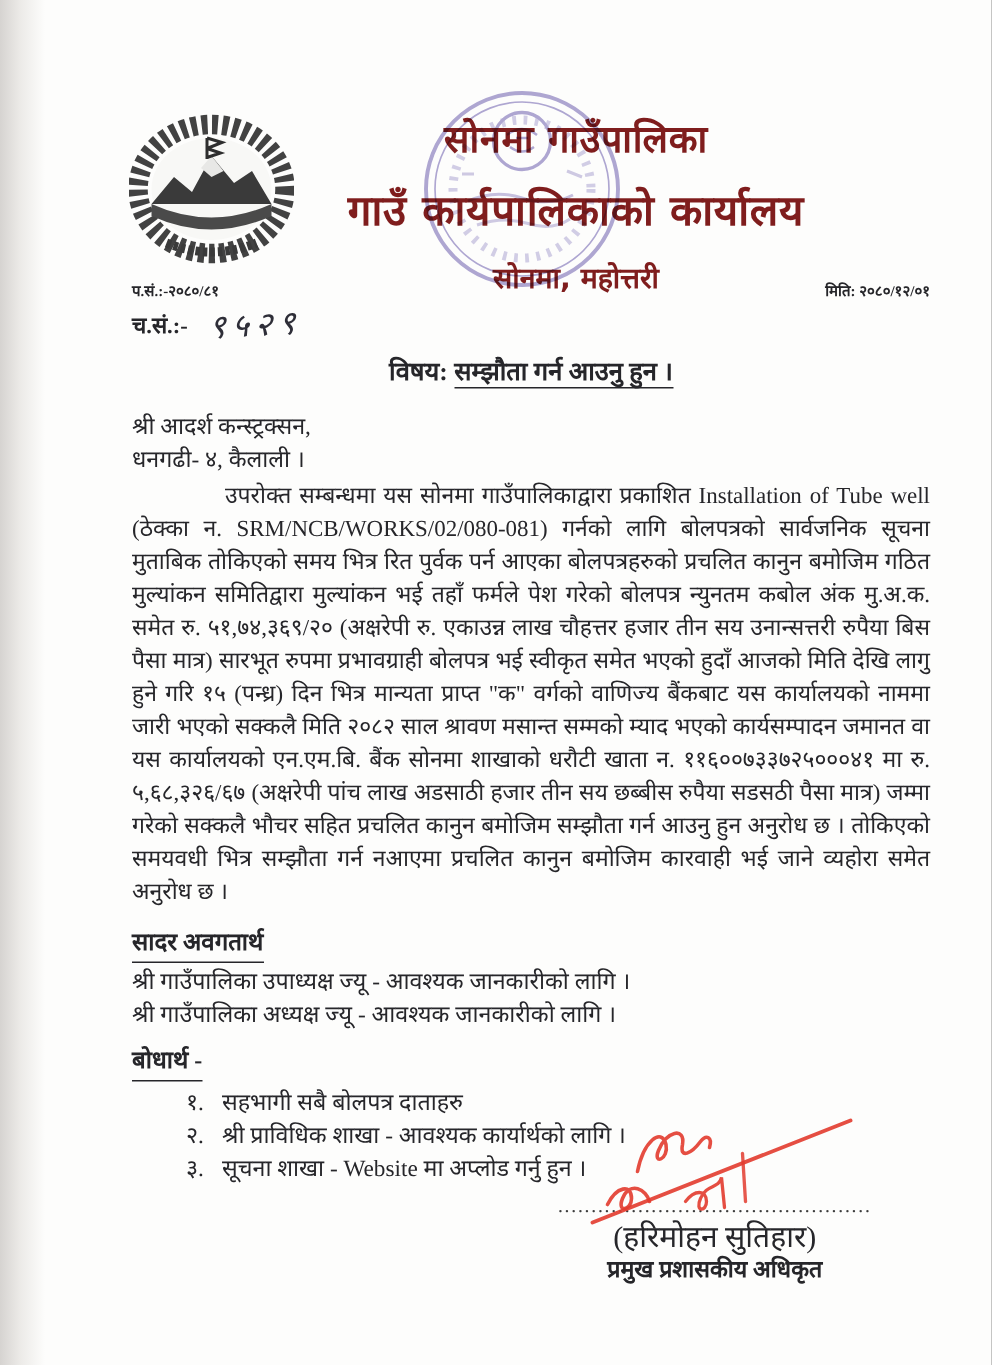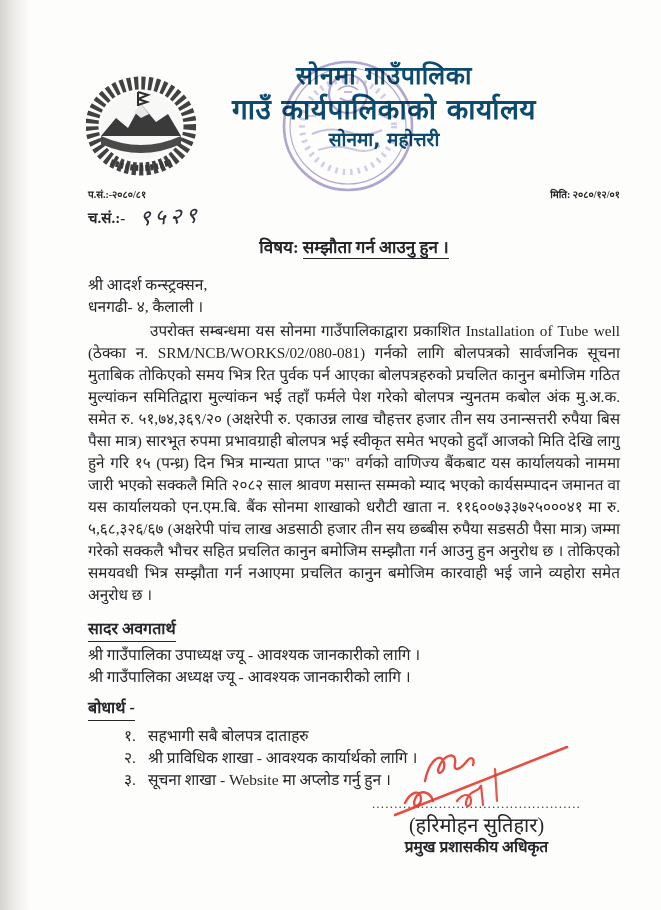--- a/index.html
+++ b/index.html
@@ -10,27 +10,27 @@
     color:#26262a;
   }
   .scan-shadow{
     position:absolute;left:0;top:0;width:30px;height:100%;
     background:linear-gradient(to right,#cfccc9 0%,#e9e7e4 45%,rgba(255,255,255,0) 100%);
     opacity:.85;pointer-events:none;
   }
   
   .logo{position:absolute;left:86px;top:74px;width:110px;height:112px;}
   .header-text{
-    position:absolute;left:208px;top:62px;width:352px;text-align:center;
-    color:#0c4a6e;font-family:"DejaVu Sans","Liberation Sans",sans-serif;
+    position:absolute;left:208px;top:79px;width:352px;text-align:center;
+    color:#7f1d1d;font-family:"DejaVu Sans","Liberation Sans",sans-serif;
     font-weight:bold;line-height:1.12;
   }
   .ht1{font-size:25px;letter-spacing:.5px;}
-  .ht2{font-size:28px;margin-top:4px;letter-spacing:.5px;}
-  .ht3{font-size:19px;margin-top:4px;}
+  .ht2{font-size:28px;margin-top:18px;letter-spacing:.5px;}
+  .ht3{font-size:19px;margin-top:20px;}
   .ht4{font-size:12.5px;margin-top:3px;}
   .stamp{
     position:absolute;left:278px;top:56px;width:140px;height:140px;
     opacity:.55;mix-blend-mode:multiply;pointer-events:none;
   }
   
   .content{position:relative;padding:184px 41px 0 88px;font-size:15.3px;line-height:22px;}
   .meta-row1{display:flex;justify-content:space-between;font-weight:bold;font-size:10px;}
   .meta-row2{margin-top:1px;font-weight:bold;font-size:15px;display:flex;align-items:flex-start;}
   .hand-number{

